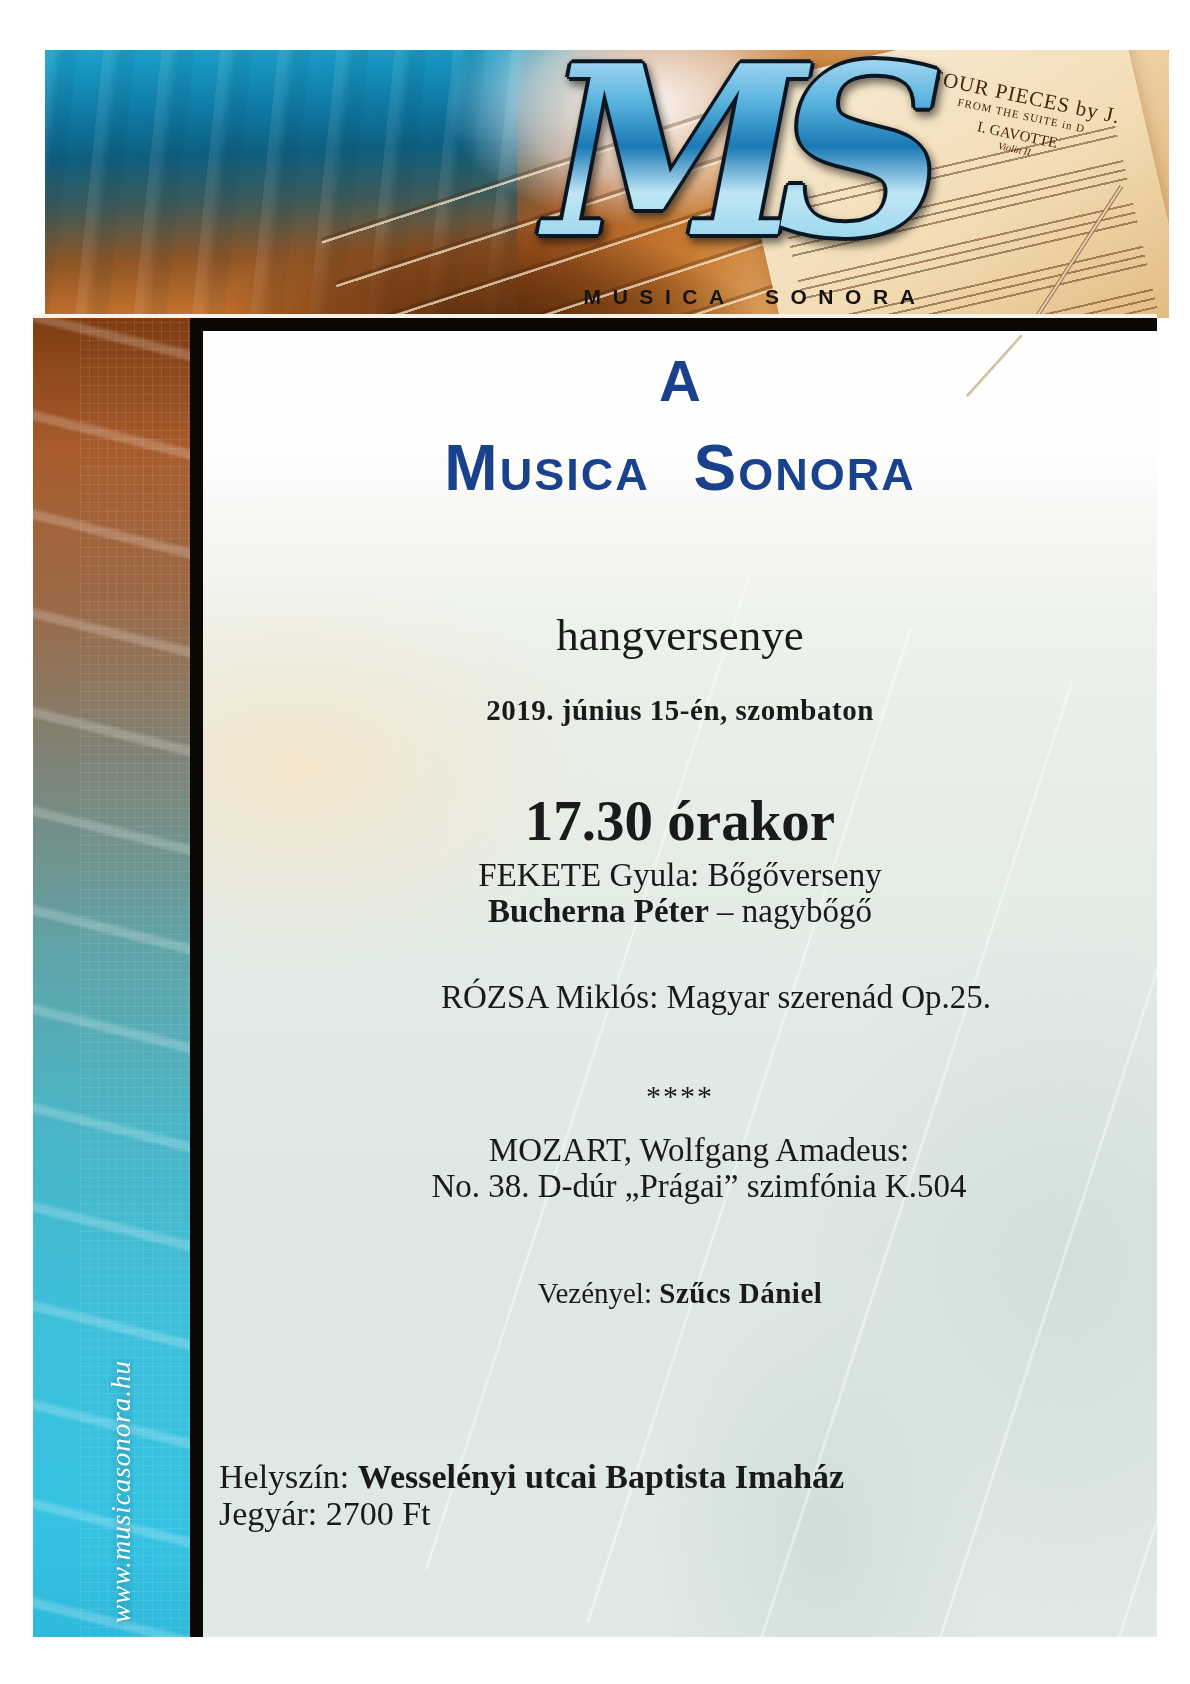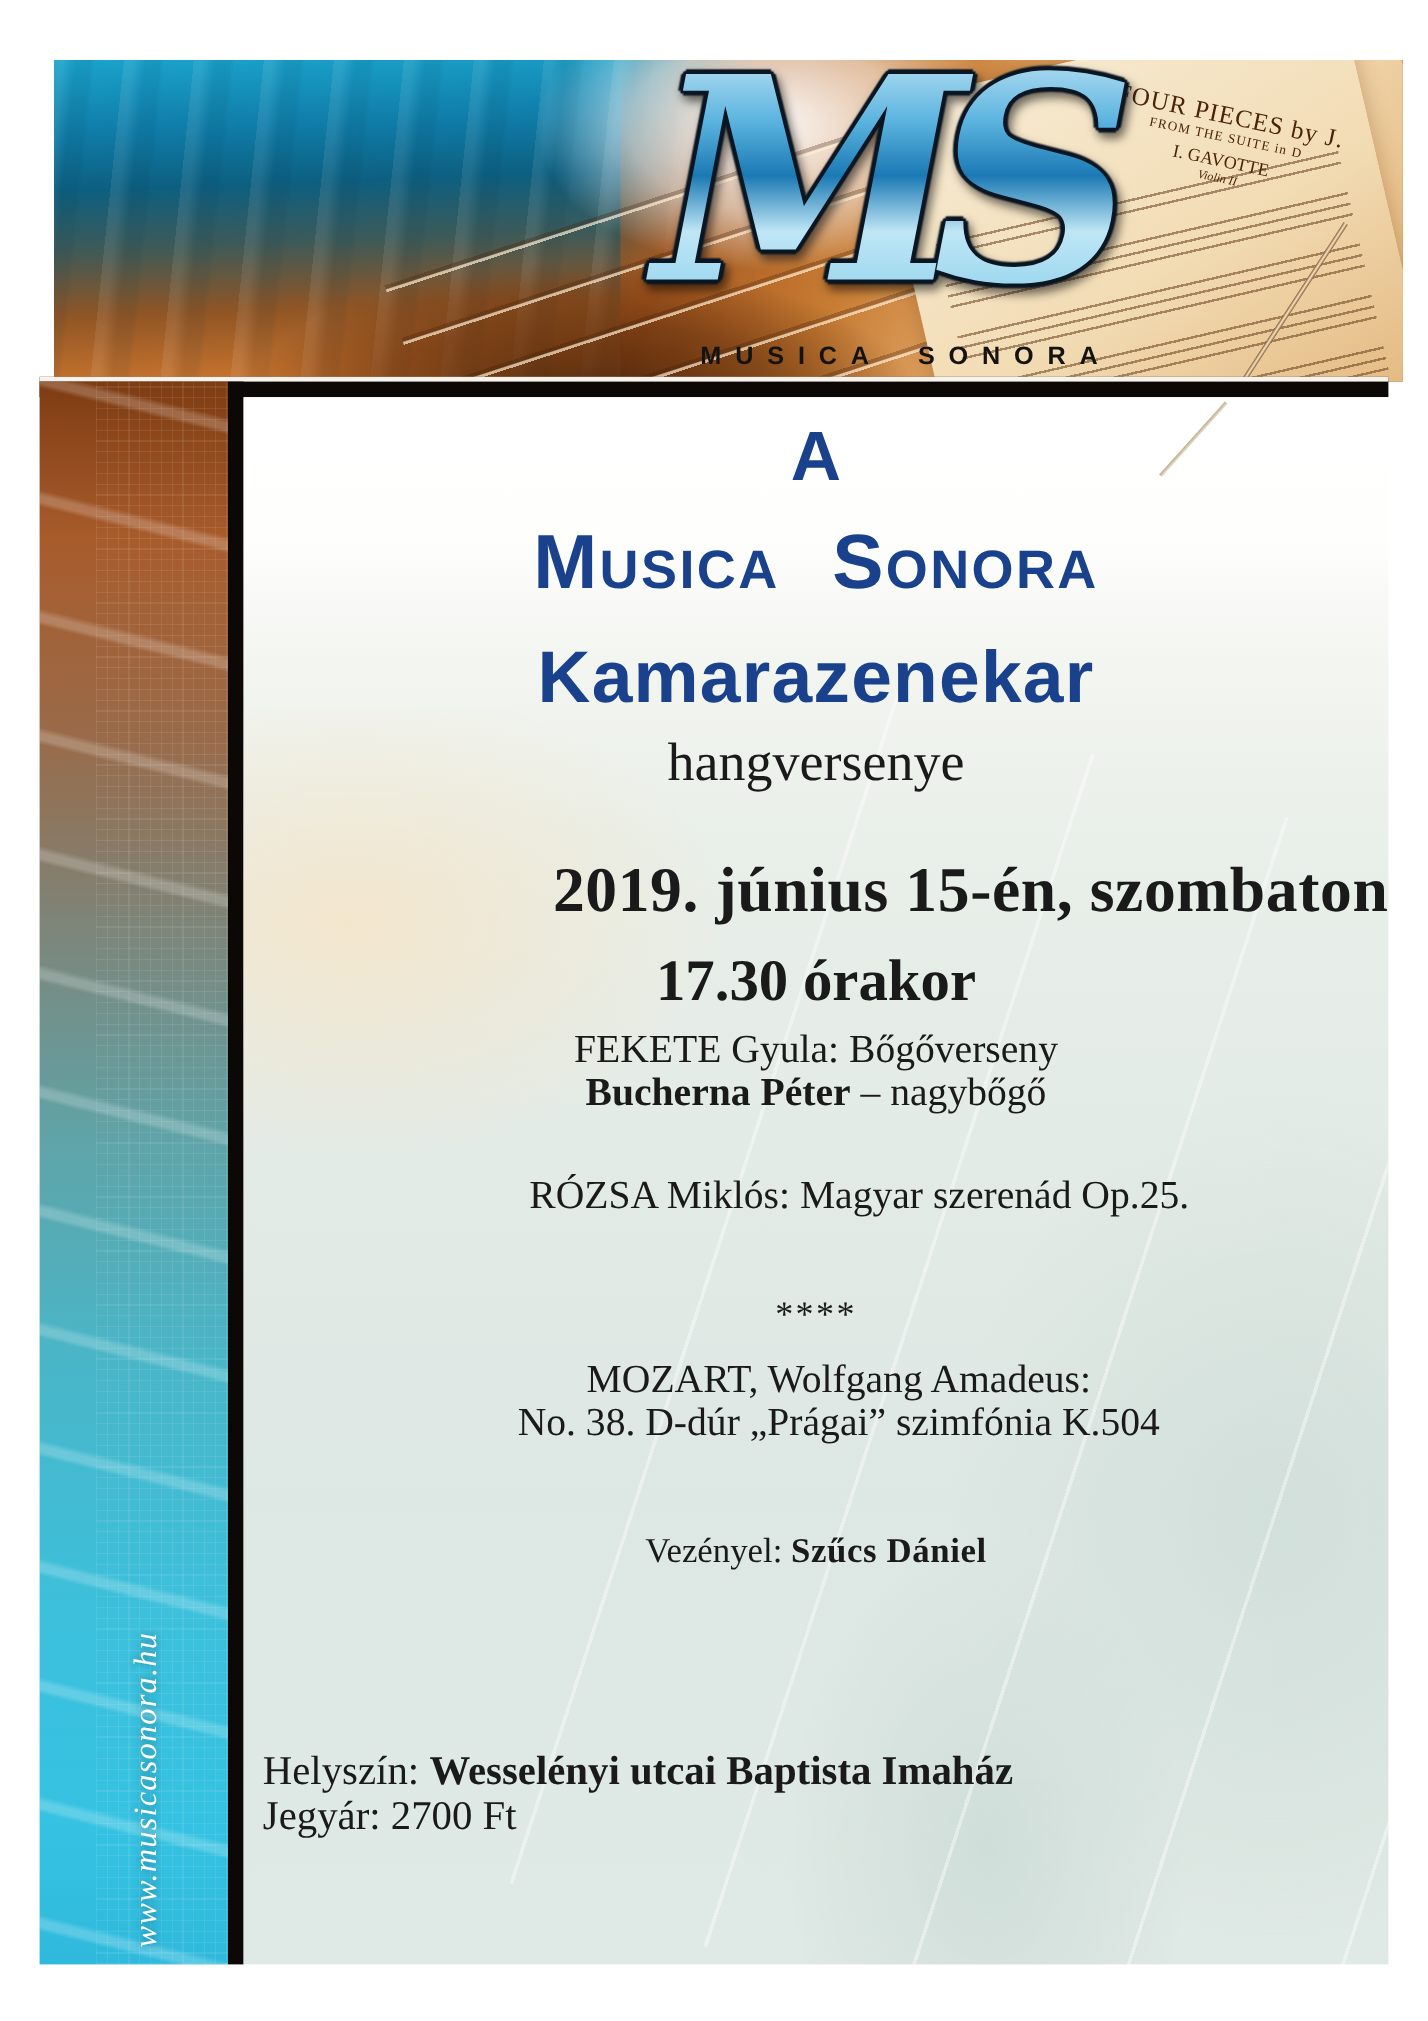--- a/index.html
+++ b/index.html
@@ -73,22 +73,22 @@
   .baton-tip{position:absolute;left:790px;top:-6px;width:3px;height:82px;transform:rotate(42deg);
     background:linear-gradient(90deg,#b9a98e,#efe4cd);}
 
   .cline{position:absolute;left:0;width:100%;text-align:center;}
   .navy{color:#1a428c;}
   .t-a{top:16px;font-family:"Liberation Sans",sans-serif;font-weight:bold;font-size:58px;}
   .t-ens{top:100px;font-family:"Liberation Sans",sans-serif;font-weight:bold;font-size:64px;
          font-variant:small-caps;letter-spacing:2px;word-spacing:24px;}
   .t-kam{top:198px;font-family:"Liberation Sans",sans-serif;font-weight:bold;font-size:61px;letter-spacing:1px;}
   .t-hang{top:278px;font-size:45px;}
-  .t-date{top:381px;font-size:53px;font-weight:bold;letter-spacing:.5px;text-align:right;}
-  .t-time{top:457px;font-size:49px;font-weight:bold;}
+  .t-date{top:363px;font-size:29px;font-weight:bold;letter-spacing:.5px;}
+  .t-time{top:457px;font-size:57px;font-weight:bold;}
   .prog{font-size:33px;line-height:36px;}
   .p-fekete{top:526px;}
   .p-rozsa{top:648px;padding-left:36px;}
   .p-sep{top:748px;font-size:30px;letter-spacing:2px;}
   .p-mozart{top:801px;margin-left:19px;}
   .t-cond{top:946px;font-size:29px;}
   .t-cond b{letter-spacing:.5px;}
   .details{position:absolute;left:16px;top:1127px;font-size:34px;line-height:37px;text-align:left;}
   .details a{color:#2323d6;text-decoration:underline;}
 
@@ -131,21 +131,20 @@
   </div>
 
   <div class="content">
     <div class="warm"></div>
     <div class="ghost"></div>
     <div class="strings-ghost"></div>
     <div class="baton-tip"></div>
 
     <div class="cline t-a navy">A</div>
     <div class="cline t-ens navy">Musica Sonora</div>
-    <div class="cline t-kam navy">Kamarazenekar</div>
     <div class="cline t-hang">hangversenye</div>
 
     <div class="cline t-date">2019. június 15-én, szombaton</div>
     <div class="cline t-time">17.30 órakor</div>
 
     <div class="cline prog p-fekete">
       <span>FEKETE Gyula: Bőgőverseny</span><br>
       <b>Bucherna Péter</b><span> – nagybőgő</span>
     </div>
 

